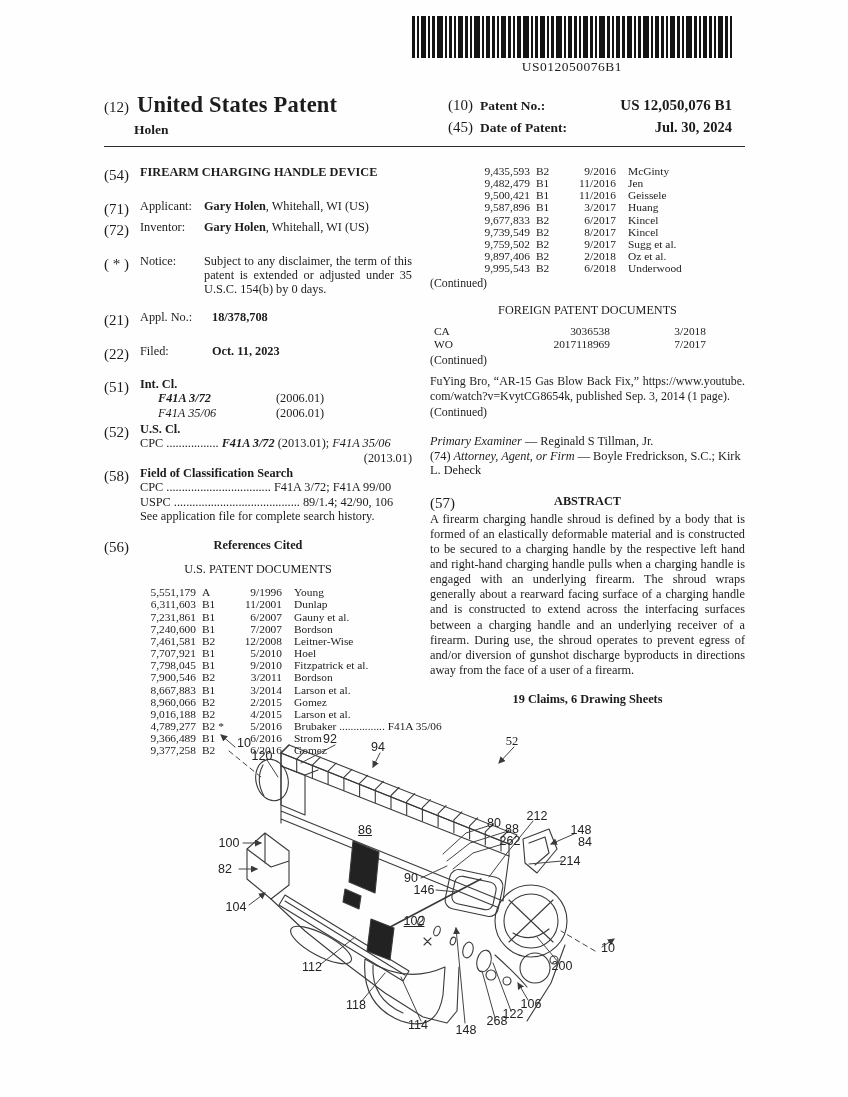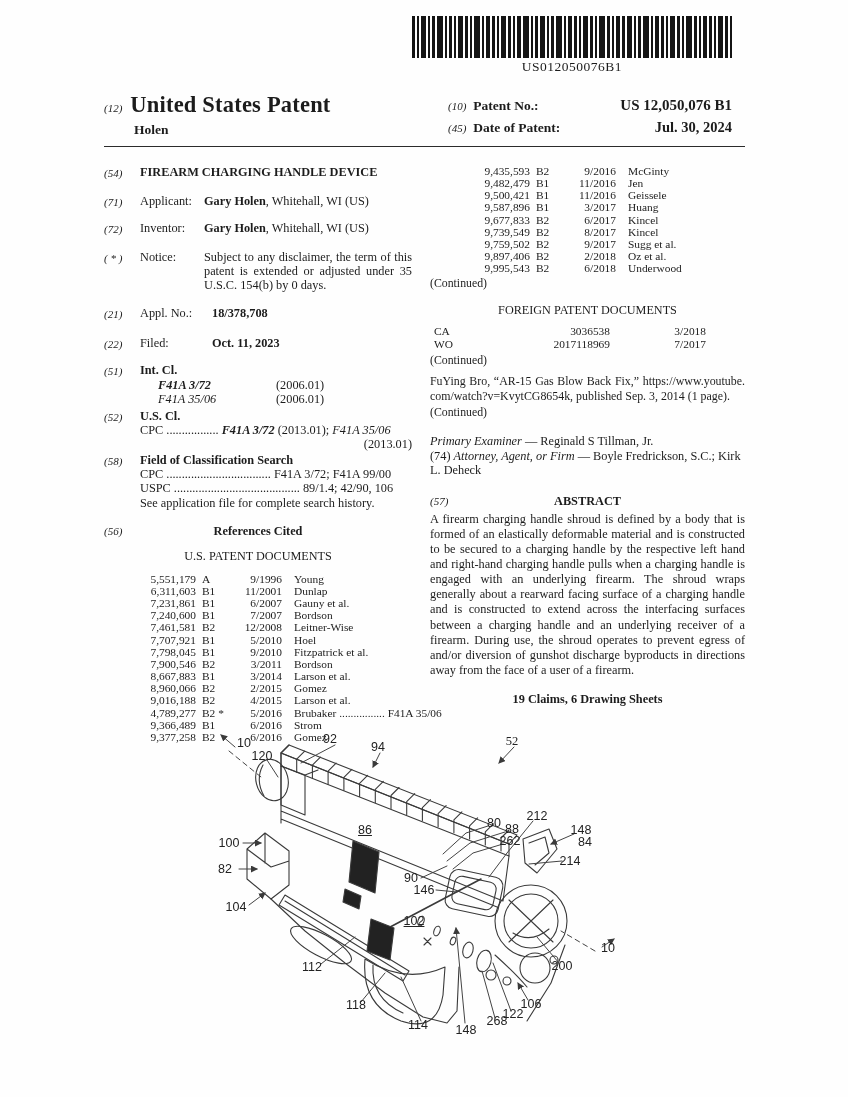--- a/index.html
+++ b/index.html
@@ -5,21 +5,21 @@
   html,body{margin:0;padding:0;}
   body{width:848px;height:1097px;background:#fefefe;position:relative;
        font-family:"Liberation Serif",serif;color:#1c1c1c;overflow:hidden;}
   .abs{position:absolute;}
 
   
   #barcode{left:412px;top:16px;width:320px;height:42px;}
   #barcode-text{left:412px;top:59px;width:320px;text-align:center;font-size:13.5px;letter-spacing:.5px;}
 
   
-  .code{font-size:11px;white-space:nowrap;font-style:italic;}
+  .code{font-size:15px;white-space:nowrap;}
   #hdr-left{left:104px;top:92px;width:330px;}
   #hdr-left .t-row{display:flex;align-items:baseline;gap:8px;}
   #hdr-title{font-size:22.5px;font-weight:bold;letter-spacing:.2px;}
   #hdr-surname{font-size:13.5px;font-weight:bold;margin:4px 0 0 30px;}
   #hdr-right{left:448px;top:97px;width:284px;font-size:13px;}
   #hdr-right .r-row{display:flex;align-items:baseline;margin-bottom:5px;}
   #hdr-right .lbl{font-weight:bold;margin-left:7px;font-size:13.5px;}
   #hdr-right .val{font-weight:bold;margin-left:auto;font-size:15px;}
   #hdr-rule{left:104px;top:146px;width:641px;border-top:1.6px solid #2b2b2b;height:0;}
 
@@ -97,21 +97,21 @@
 </div>
 <div id="hdr-rule" class="abs"></div>
 
 <div id="col-left" class="abs">
 
   <div class="sec" style="margin-bottom:14px">
     <span class="code">(54)</span>
     <span class="sbody b">FIREARM CHARGING HANDLE DEVICE</span>
   </div>
 
-  <div class="sec" style="margin-bottom:12px">
+  <div class="sec" style="margin-bottom:2px">
     <span class="code">(71)</span>
     <span class="sbody"><span class="lbl-col">Applicant:</span><span class="b">Gary Holen</span><span>, Whitehall, WI (US)</span></span>
   </div>
 
   <div class="sec" style="margin-bottom:14px">
     <span class="code">(72)</span>
     <span class="sbody"><span class="lbl-col">Inventor:</span><span class="b">Gary Holen</span><span>, Whitehall, WI (US)</span></span>
   </div>
 
   <div class="sec" style="margin-bottom:13px">

